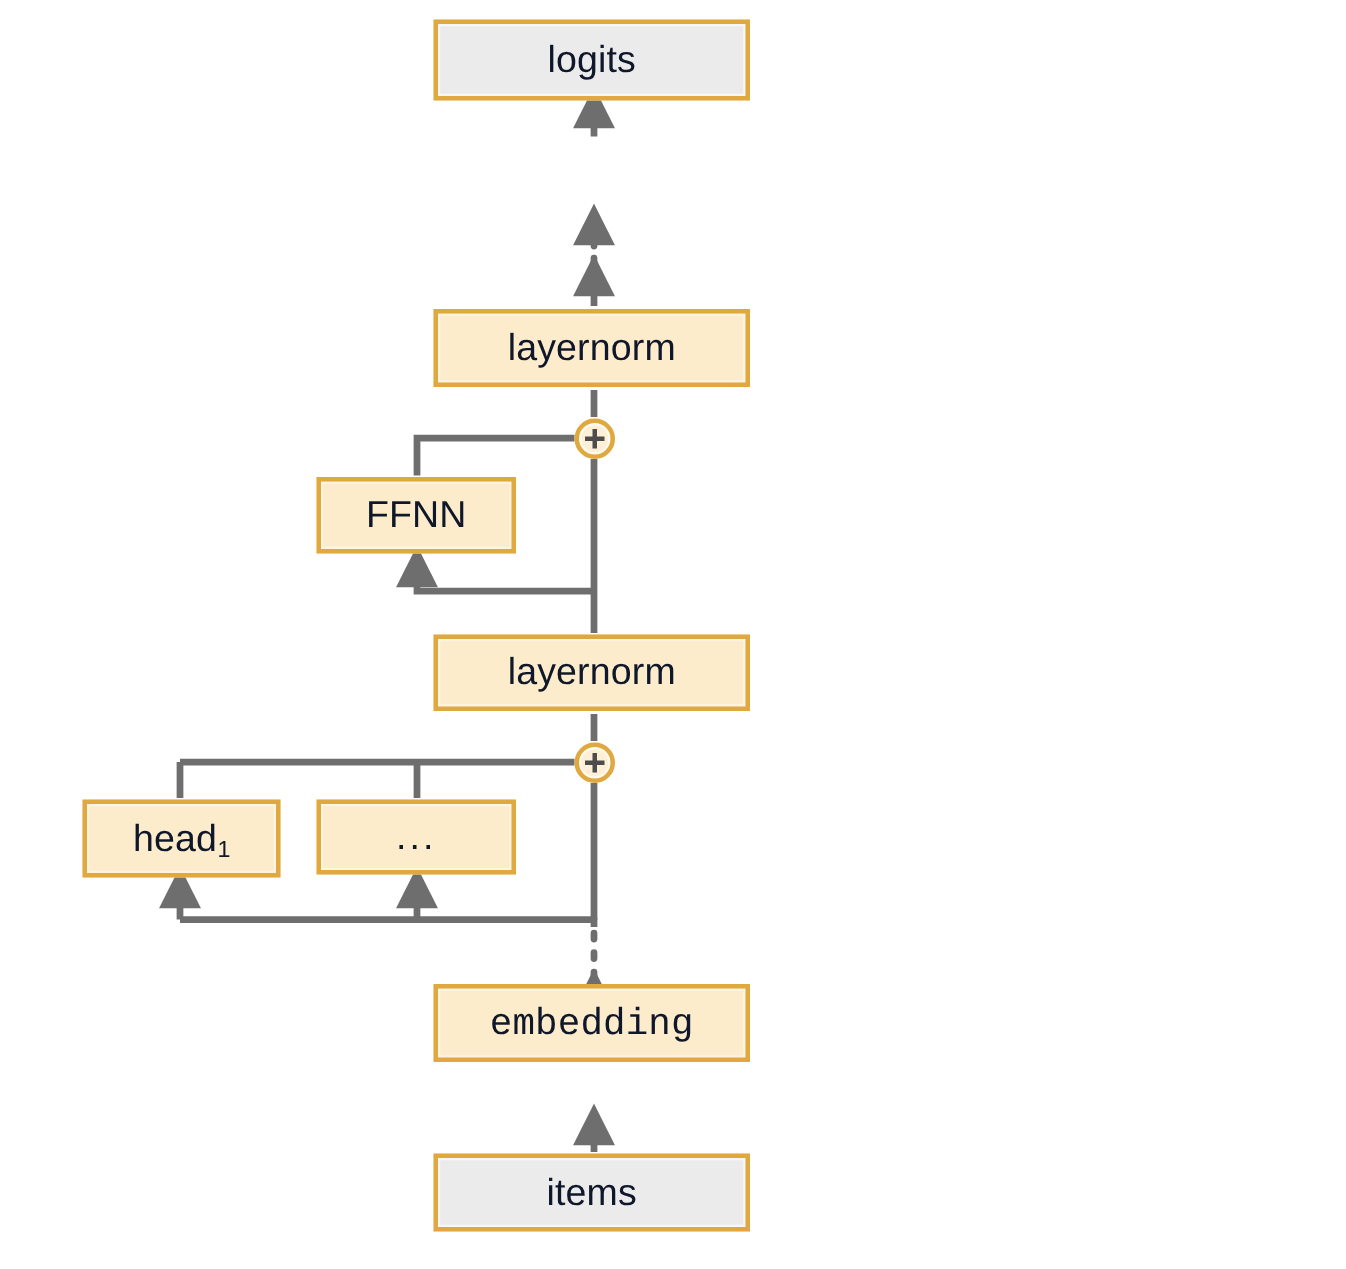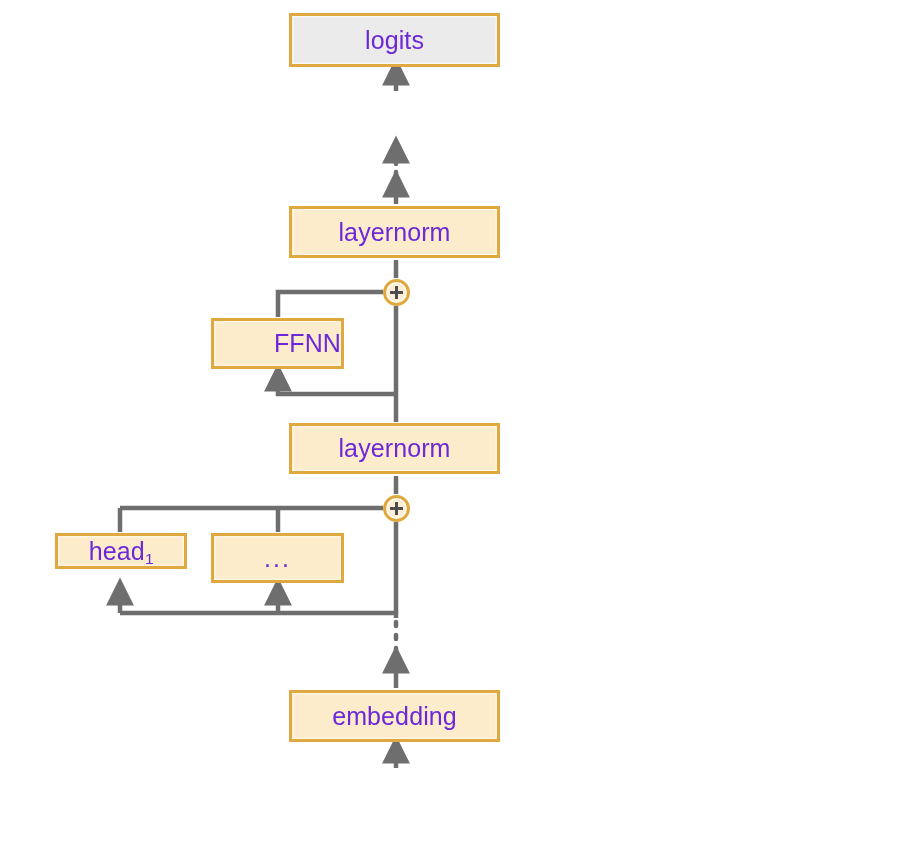--- a/index.html
+++ b/index.html
@@ -32,21 +32,21 @@
     height: 846px;
   }
 
   .node-box {
     position: absolute;
     box-sizing: border-box;
     border: 3px solid #e0a93f;
     display: flex;
     align-items: center;
     justify-content: center;
-    color: #6d28d9;
+    color: #0f172a;
     font-size: 25px;
     font-family: "Liberation Sans", sans-serif;
     font-weight: 400;
     line-height: 1;
     letter-spacing: 0.1px;
     white-space: nowrap;
   }
   .node-box.fill-cream {
     background: #fdeccb;
     box-shadow: inset 0 0 0 1.5px #fdf4e2;
@@ -167,40 +167,43 @@
 
   <div class="node-box fill-gray" style="left:289px; top:13px; width:211px; height:54px;">
     <span class="node-label">logits</span>
   </div>
 
 
   <div class="node-box fill-cream" style="left:289px; top:206px; width:211px; height:52px;">
     <span class="node-label">layernorm</span>
   </div>
 
-  <div class="node-box fill-cream" style="left:211px; top:318px; width:133px; height:51px;justify-content:flex-end;">
+  <div class="node-box fill-cream" style="left:211px; top:318px; width:133px; height:51px;">
     <span class="node-label">FFNN</span>
   </div>
 
   <div class="node-box fill-cream" style="left:289px; top:423px; width:211px; height:51px;">
     <span class="node-label">layernorm</span>
   </div>
 
-  <div class="node-box fill-cream" style="left:55px; top:533px; width:132px; height:36px;">
+  <div class="node-box fill-cream" style="left:55px; top:533px; width:132px; height:52px;">
     <span class="node-label"><span>head</span><sub>1</sub></span>
   </div>
 
   <div class="node-box fill-cream" style="left:211px; top:533px; width:133px; height:50px;">
     <span class="node-label ellipsis-label">...</span>
   </div>
 
-  <div class="node-box fill-cream" style="left:289px; top:690px; width:211px; height:52px;">
+  <div class="node-box fill-cream" style="left:289px; top:656px; width:211px; height:52px;font-family:Liberation Mono, monospace;">
     <span class="node-label">embedding</span>
   </div>
 
+  <div class="node-box fill-gray" style="left:289px; top:769px; width:211px; height:52px;">
+    <span class="node-label">items</span>
+  </div>
 
   <div class="plus-node" style="left:382.5px; top:278.5px;">
     <span class="plus-glyph"></span>
   </div>
 
   <div class="plus-node" style="left:382.5px; top:494.5px;">
     <span class="plus-glyph"></span>
   </div>
 
 

